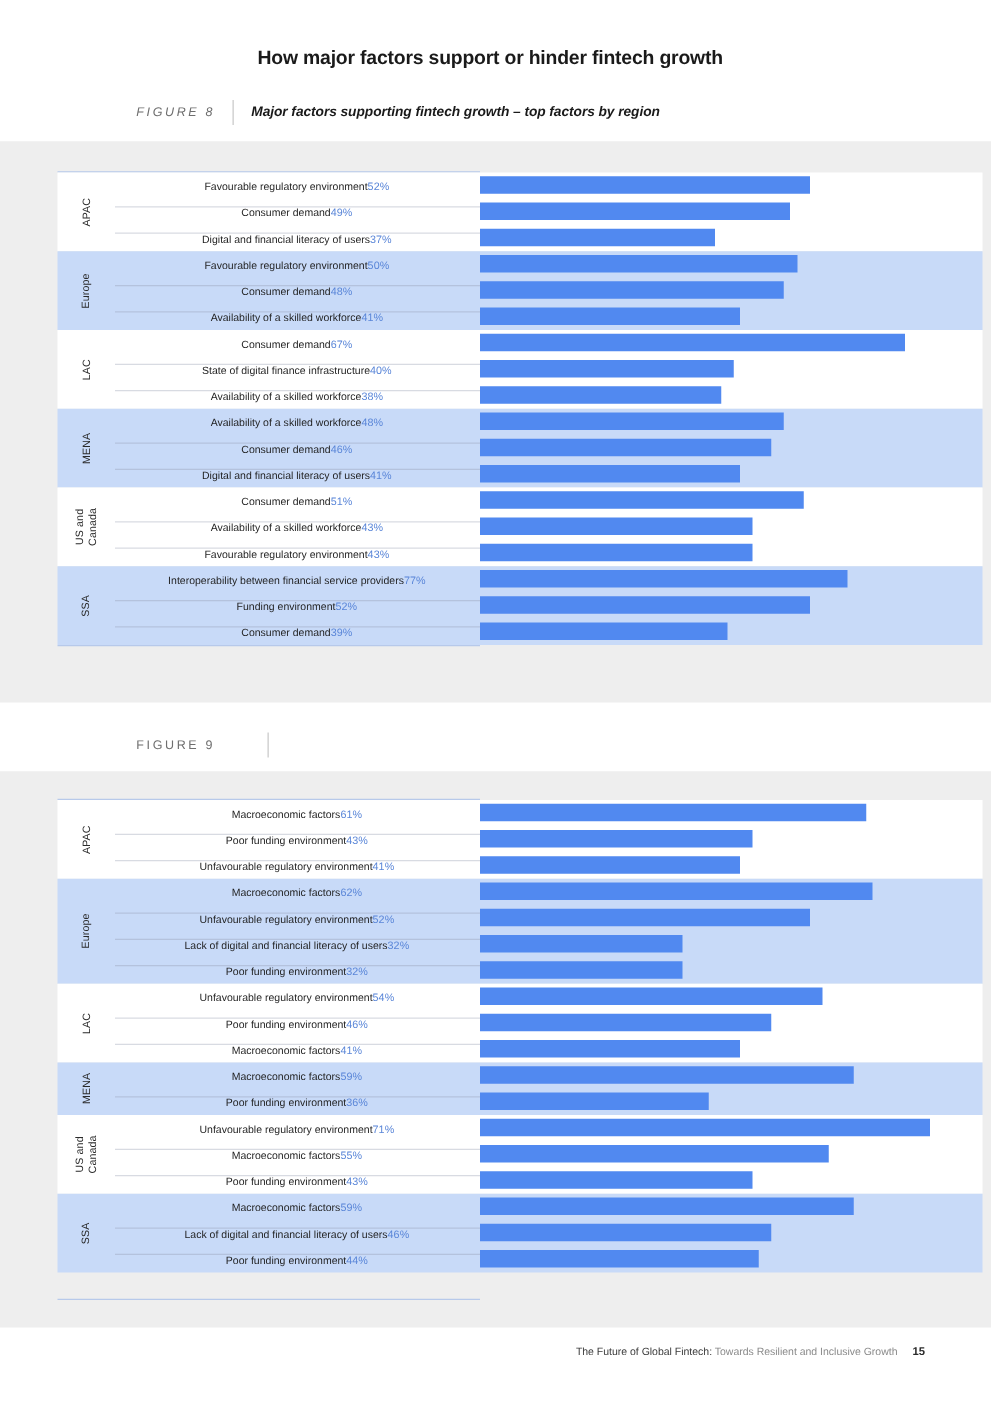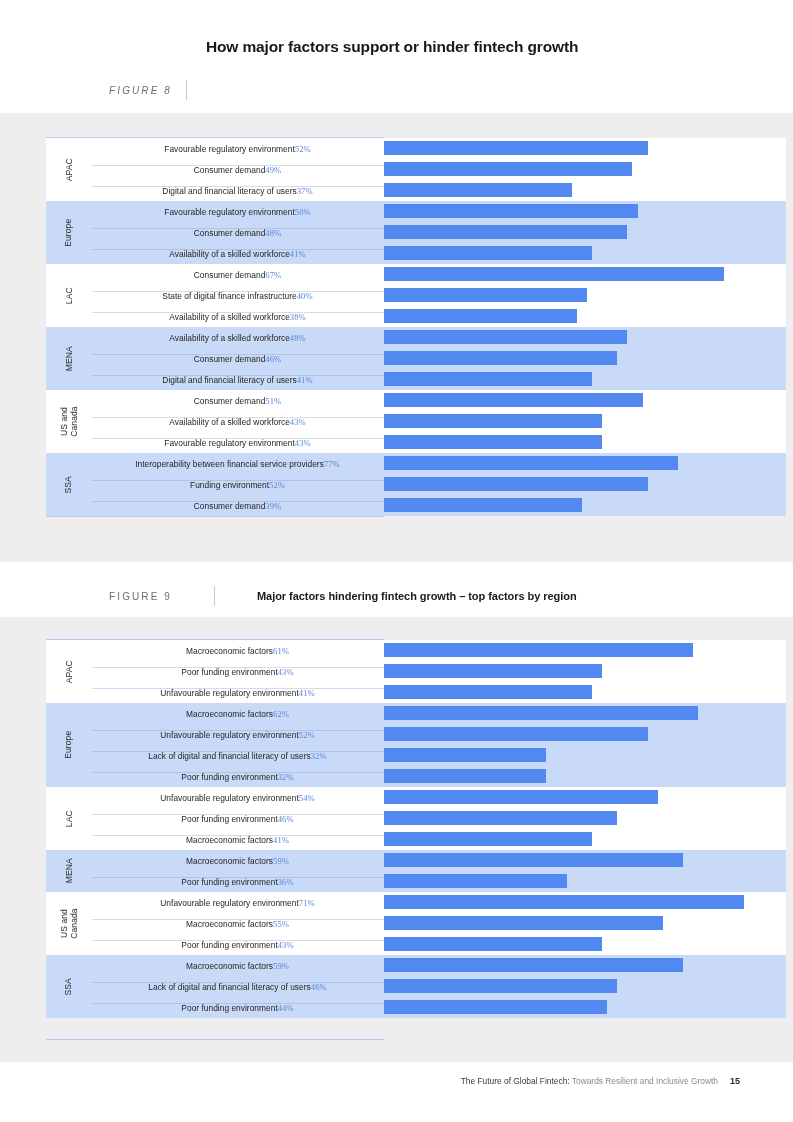--- a/index.html
+++ b/index.html
@@ -71,21 +71,21 @@
   .label-cell {
     position: relative;
     width: 292px; flex: 0 0 292px;
     display: flex; align-items: center; justify-content: center;
     padding: 0 10px 0 9px;
   }
   .factor {
     font-size: 8.4px; color: #1f1f1f; white-space: nowrap; letter-spacing: 0.02px;
   }
   .pct {
-    font-size: 8.6px; color: #5a86d8; white-space: nowrap; letter-spacing: 0.05px; font-family: Liberation Serif, serif;
+    font-size: 8.6px; color: #5a86d8; white-space: nowrap; letter-spacing: 0.05px;
   }
   .bar-cell {
     position: relative; height: 21px; flex: 1 1 auto; width: 402px;
   }
   .bar {
     position: absolute; left: 0; top: 3px; height: 14px;
     background: #5189f0;
   }
 
   
@@ -112,26 +112,26 @@
 <div class="page">
 
   <div class="panel" id="panel8"></div>
   <div class="panel" id="panel9"></div>
 
   <div class="main-title">How major factors support or hinder fintech growth</div>
 
   <div class="fig-head" id="fig8-head">
     <div class="fig-num">FIGURE 8</div>
     <div class="fig-rule"></div>
+    <div class="fig-sub">Major factors supporting fintech growth – top factors by region</div>
   </div>
 
   <div class="fig-head" id="fig9-head">
     <div class="fig-num">FIGURE 9</div>
     <div class="fig-rule"></div>
-    <div class="fig-sub">Major factors hindering fintech growth – top factors by region</div>
   </div>
 
   <div class="chart" id="chart8">
       <div class="chart-top-rule"></div>
       <div class="group plain">
         <div class="region-cell">
           <div class="region-label">APAC</div>
         </div>
         <div class="rows">
           <div class="row">

